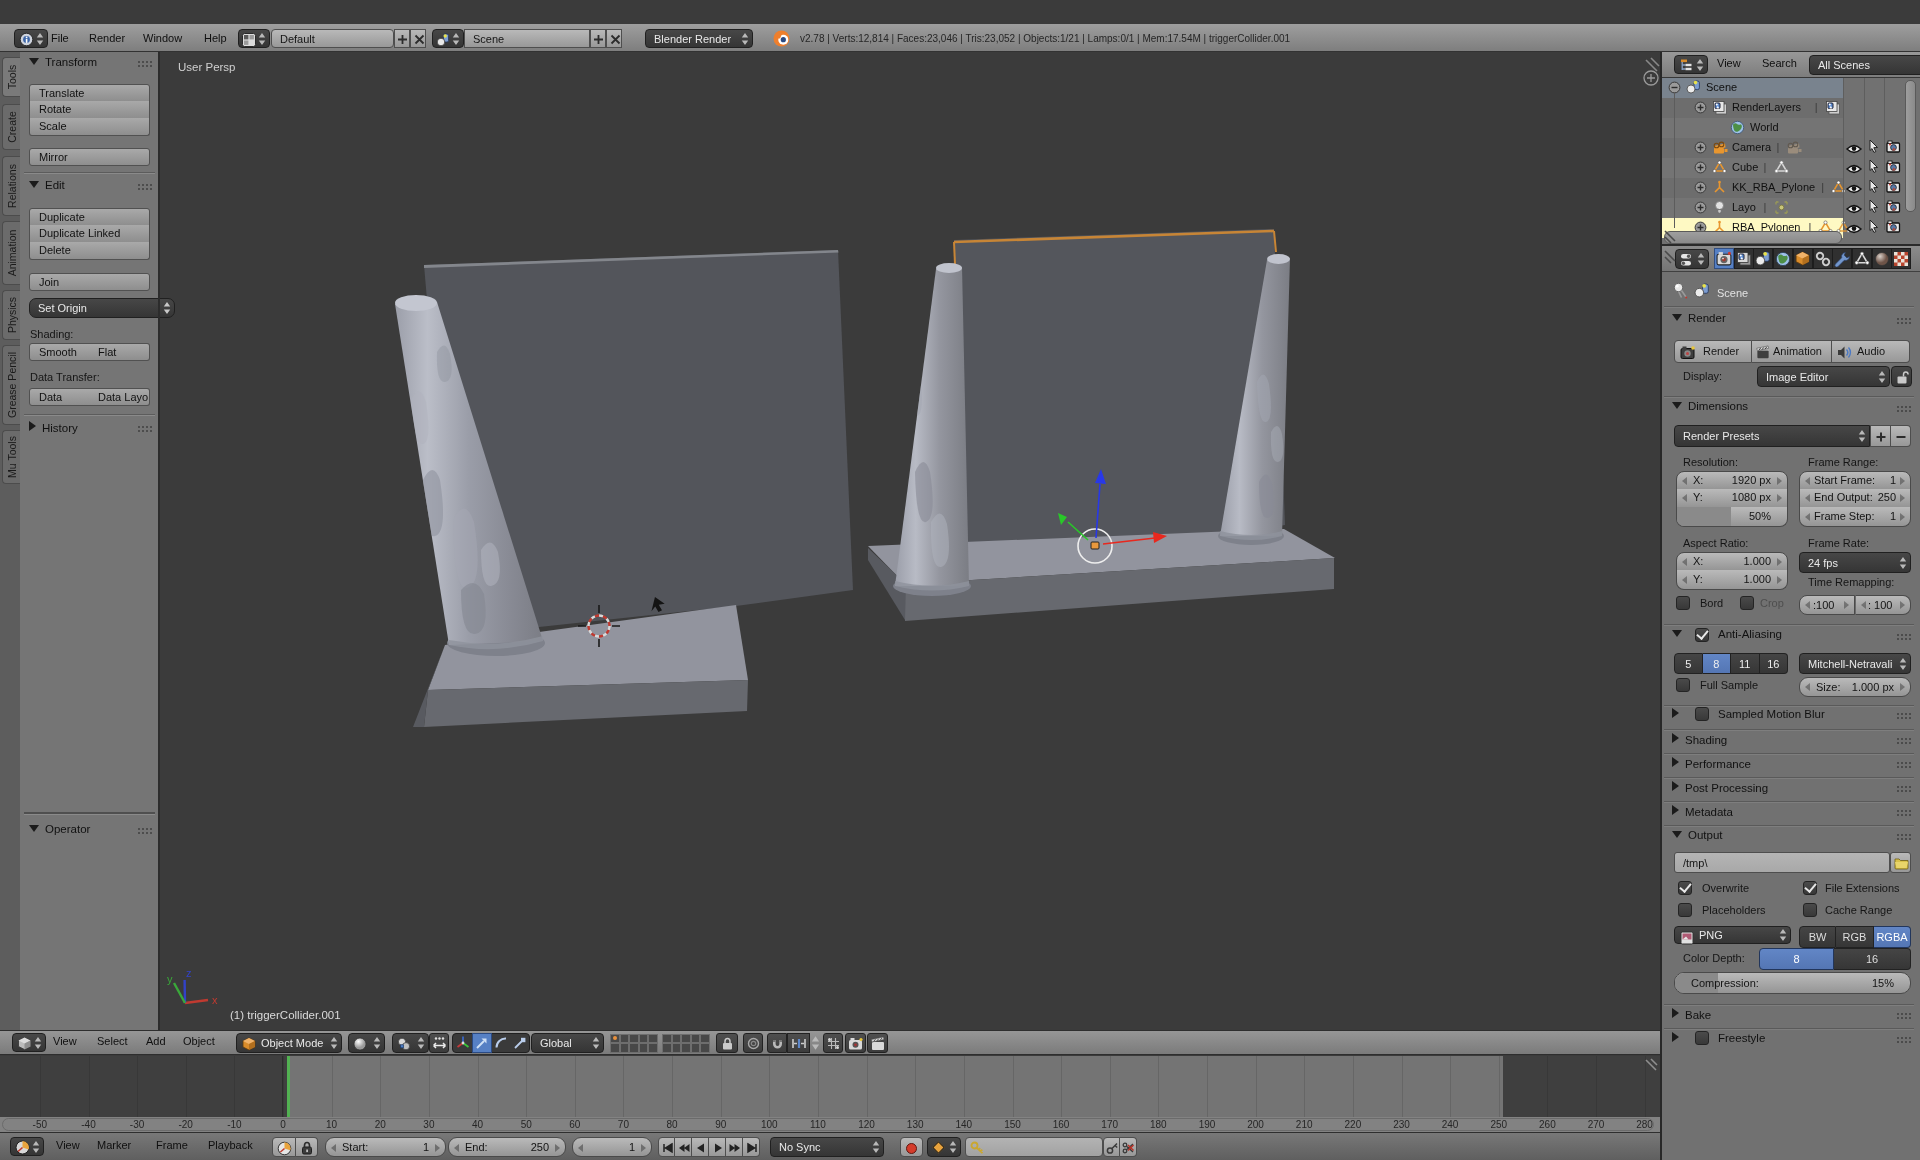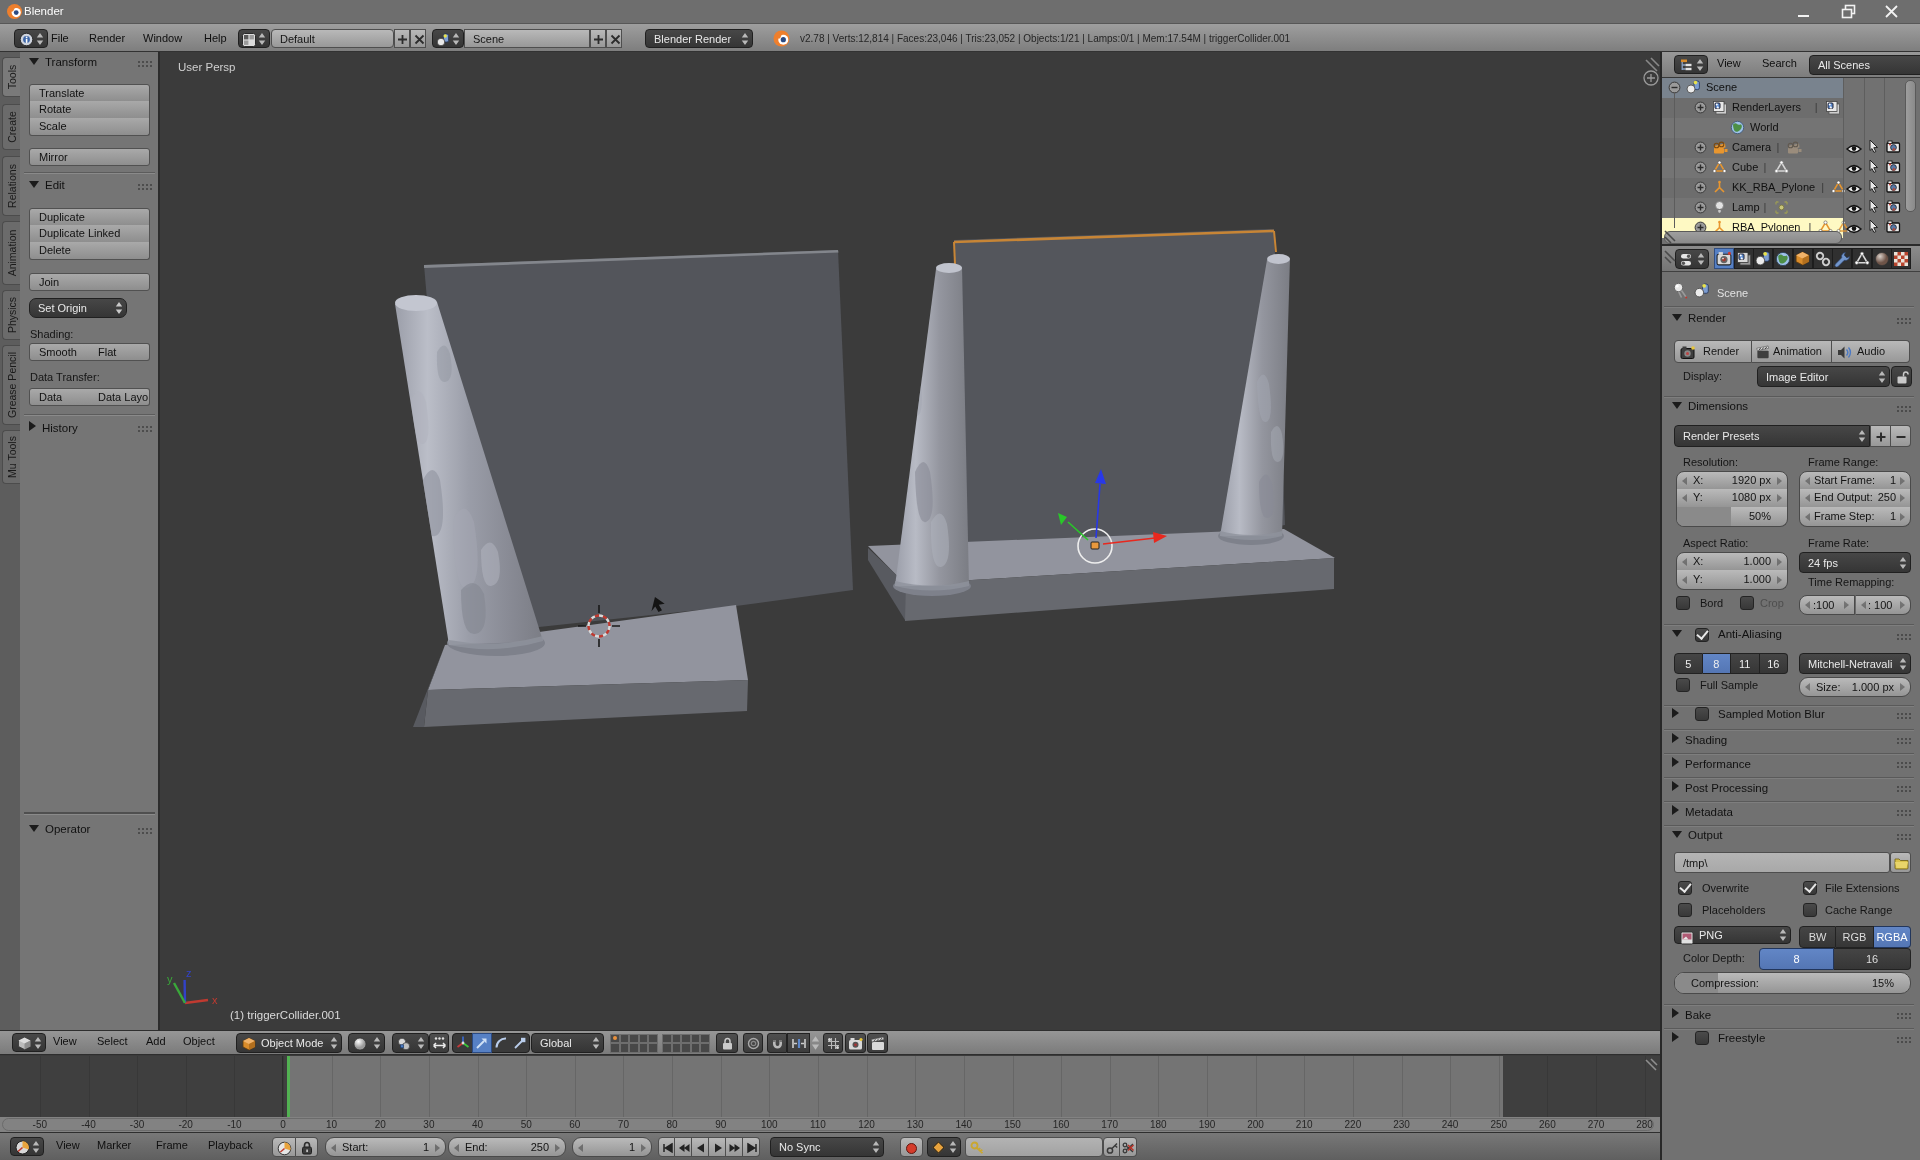--- a/index.html
+++ b/index.html
@@ -77,39 +77,20 @@
 .orow { position:absolute; left:0; width:181px; height:20px; font-size:11px; color:#101010; }
 #props { left:1662px; top:246px; width:258px; height:914px; background:#717171; }
 #phead { position:absolute; left:0; top:0; width:258px; height:26px; background:linear-gradient(#8b8b8b,#757575); border-bottom:1px solid #404040; }
 .ptab { position:absolute; top:2px; width:20px; height:21px; background:#303030; border:1px solid #1d1d1d; }
 .psep { position:absolute; left:2px; width:250px; border-top:1px solid #5a5a5a; border-bottom:1px solid #7e7e7e; }
 .plabel { position:absolute; font-size:11px; color:#151515; white-space:nowrap; }
 </style>
 </head>
 <body>
 <div id="root">
-  <div id="titlebar" class="abs">
-      <span class="t">Blender</span>
-    <svg class="abs" style="left:6px;top:3px" width="17" height="17" viewBox="0 0 17 17">
-      <circle cx="8.5" cy="8.5" r="7.5" fill="#ee7f2d"></circle>
-      <circle cx="10.2" cy="9.6" r="4.6" fill="#fff"></circle>
-      <circle cx="10.2" cy="9.6" r="2.4" fill="#2b4a82"></circle>
-      <path d="M1.5 8 L9 4.5 L7 8.5 Z" fill="#ee7f2d"></path>
-    </svg>
-    <svg class="abs" style="left:1797px;top:6px" width="14" height="12">
-        <rect x="1" y="9" width="11" height="2" fill="#f2f2f2"></rect>
-      </svg>
-    <svg class="abs" style="left:1841px;top:4px" width="16" height="15">
-      <rect x="4.5" y="1.5" width="9" height="8" fill="none" stroke="#f2f2f2" stroke-width="1.6"></rect>
-      <rect x="1.5" y="5.5" width="9" height="8" fill="#6e6e6e" stroke="#f2f2f2" stroke-width="1.6"></rect>
-    </svg>
-    <svg class="abs" style="left:1884px;top:4px" width="16" height="15">
-      <path d="M2 2 L13 13 M13 2 L2 13" stroke="#f2f2f2" stroke-width="1.8"></path>
-    </svg>
-  </div>
   <div id="infobar" class="abs">
     <div class="dd" style="left:14px;top:5px;width:34px;height:19px">
       <svg class="abs" style="left:4px;top:2px" width="15" height="15" viewBox="0 0 15 15">
         <circle cx="7.5" cy="7.5" r="6.3" fill="#cfd4dd" stroke="#2a2a2a"></circle>
         <circle cx="7.5" cy="7.5" r="3.4" fill="#3d66a8"></circle>
         <rect x="6.8" y="4.6" width="1.6" height="1.6" fill="#fff"></rect>
         <rect x="6.8" y="6.9" width="1.6" height="4" fill="#fff"></rect>
       </svg>
       <svg class="updn" viewBox="0 0 8 12">
           <path d="M4 0 L7.2 4.6 H0.8 Z M4 12 L0.8 7.4 H7.2 Z" fill="#b9b9b9"></path>
@@ -677,21 +658,21 @@
     <div class="sbtn" style="top:49px;border-top:none">Rotate</div>
     <div class="sbtn" style="top:66px;border-top:none;border-radius:0 0 3px 3px">Scale</div>
     <div class="sbtn" style="top:96px;border-radius:3px">Mirror</div>
     <div class="sep" style="top:120px"></div>
     <div class="ph" style="left:9px;top:127px"><span class="tri open"></span>Edit</div>
     <div class="dots" style="right:6px;top:131px"></div>
     <div class="sbtn" style="top:156px;border-radius:3px 3px 0 0">Duplicate</div>
     <div class="sbtn" style="top:173px;border-top:none">Duplicate Linked</div>
     <div class="sbtn" style="top:190px;border-top:none;border-radius:0 0 3px 3px">Delete</div>
     <div class="sbtn" style="top:221px;border-radius:3px">Join</div>
-    <div class="dd" style="left:9px;top:246px;width:98px;height:20px;border-radius:7px">
+    <div class="dd" style="left:9px;top:246px;width:146px;height:20px;border-radius:7px">
         <span class="lbl">Set Origin</span>
       <svg class="updn" viewBox="0 0 8 12">
           <path d="M4 0 L7.2 4.6 H0.8 Z M4 12 L0.8 7.4 H7.2 Z" fill="#c9c9c9"></path>
         </svg>
     </div>
     <div class="clbl" style="left:10px;top:276px">Shading:</div>
     <div class="sbtn" style="top:291px;width:61px;border-radius:3px 0 0 3px">Smooth</div>
     <div class="sbtn" style="top:291px;left:69px;width:61px;border-left:none;border-radius:0 3px 3px 0">Flat</div>
     <div class="clbl" style="left:10px;top:319px">Data Transfer:</div>
     <div class="sbtn" style="top:336px;width:61px;border-radius:3px 0 0 3px">Data</div>
@@ -850,21 +831,21 @@
           </svg></span>
         <div class="orow" style="top:146px;background:#747474;width:181px">
           <span class="abs" style="left:32px;top:3px"><svg width="13" height="13" viewBox="0 0 13 13">
               <circle cx="6.5" cy="6.5" r="5.4" fill="#9a9a9a" stroke="#3a3a3a"></circle>
               <path d="M6.5 3.5 V9.5 M3.5 6.5 H9.5" stroke="#2c2c2c" stroke-width="1.4"></path>
             </svg></span>
           <span class="abs" style="left:50px;top:2px"><svg width="15" height="15" viewBox="0 0 15 15">
               <circle cx="7.5" cy="5.5" r="4" fill="#e2e2e2" stroke="#767676" stroke-width=".8"></circle>
               <path d="M5.8 9.5 h3.4 v2 a1.7 1.7 0 0 1 -3.4 0 Z" fill="#c9c9c9" stroke="#666" stroke-width=".7"></path>
             </svg></span>
-          <span class="abs" style="left:70px;top:3px">Lamp</span>
+          <span class="abs" style="left:70px;top:3px">Layo</span>
           <span class="abs" style="left:101.6px;top:3px;color:#3c3c3c">|</span>
           <span class="abs" style="left:111.6px;top:2px;"><svg width="15" height="15" viewBox="0 0 15 15">
               <circle cx="7.5" cy="7.5" r="2.4" fill="#c9c67a" stroke="#77743a" stroke-width=".8"></circle>
               <path d="M2 2 L4.5 2 M2 2 L2 4.5 M13 2 L10.5 2 M13 2 L13 4.5 M2 13 L4.5 13 M2 13 L2 10.5 M13 13 L10.5 13 M13 13 L13 10.5" stroke="#9a9a55" stroke-width="1.3"></path>
             </svg></span>
         </div>
         <span class="abs" style="left:184px;top:148px"><svg width="16" height="10" viewBox="0 0 16 10">
             <path d="M1 5 Q8 -1.8 15 5 Q8 11.8 1 5Z" fill="#f0f0f0" stroke="#141414" stroke-width="1.5"></path>
             <circle cx="8" cy="4.6" r="2.3" fill="#141414"></circle>
           </svg></span>

